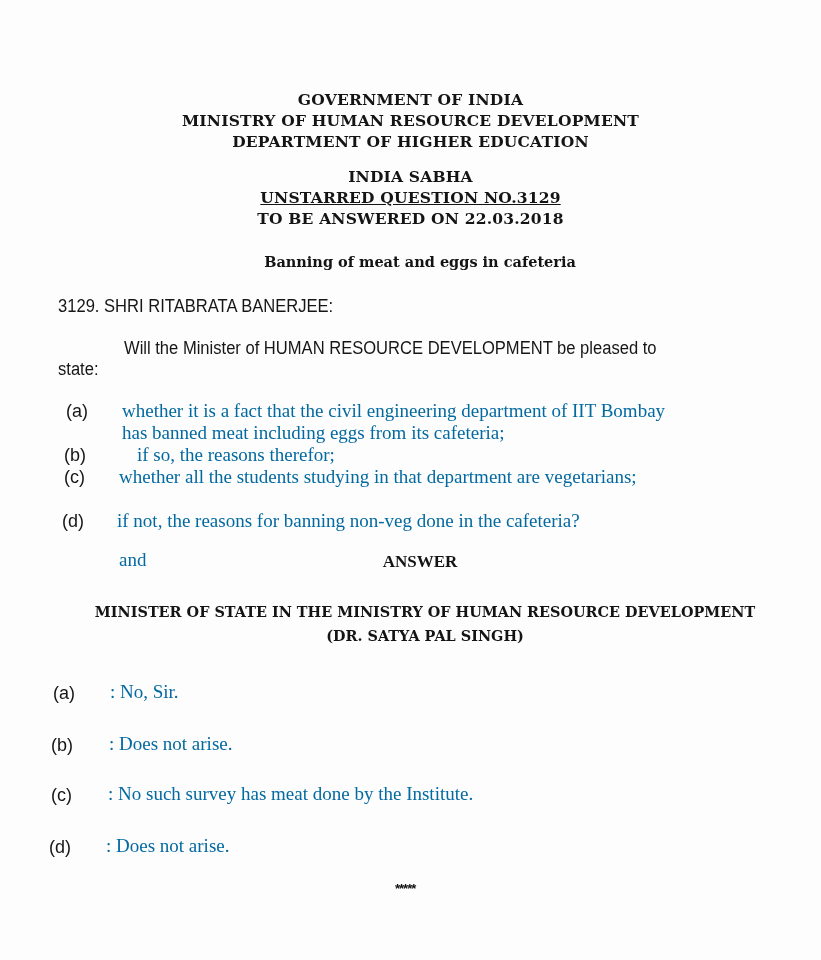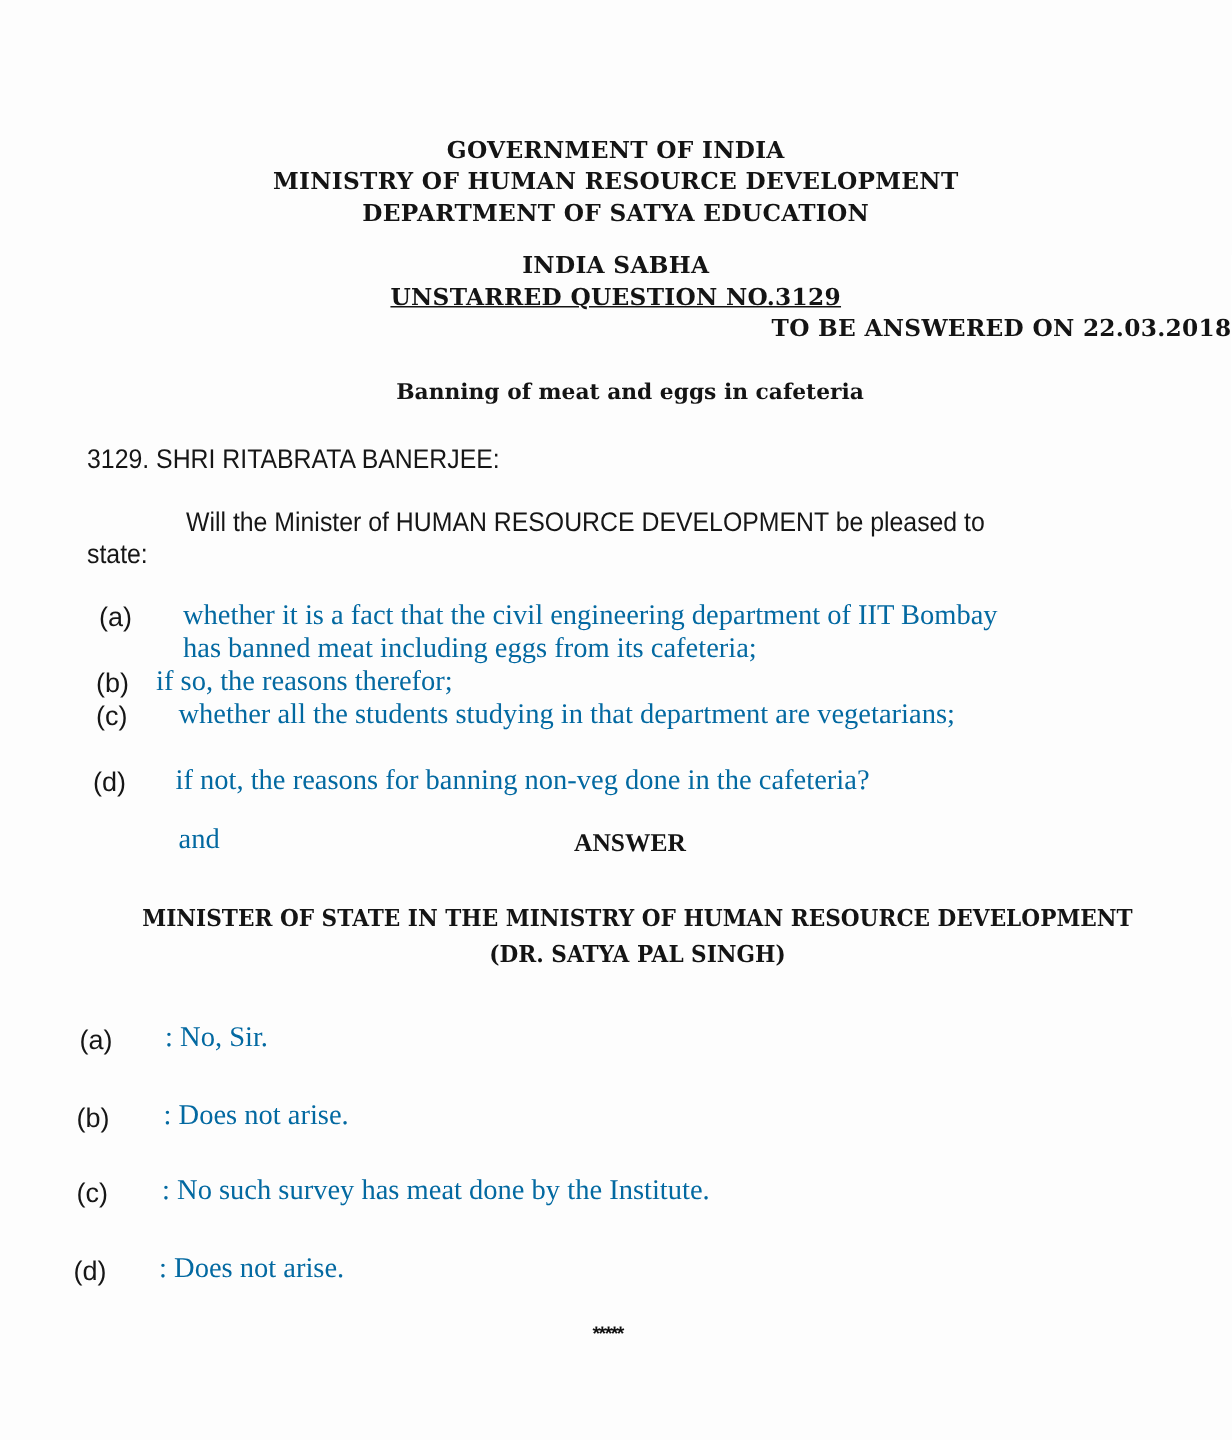--- a/index.html
+++ b/index.html
@@ -99,41 +99,41 @@
       color: #111;
     }
   </style>
 </head>
 <body>
 
 <div class="page">
 
   <div class="hdr" style="top:90px;">GOVERNMENT OF INDIA</div>
   <div class="hdr" style="top:111px;">MINISTRY OF HUMAN RESOURCE DEVELOPMENT</div>
-  <div class="hdr" style="top:132px;">DEPARTMENT OF SATYA EDUCATION</div>
+  <div class="hdr" style="top:132px;">DEPARTMENT OF HIGHER EDUCATION</div>
 
   <div class="hdr" style="top:167px;">INDIA SABHA</div>
   <div class="hdr" style="top:188px;text-decoration:underline;">UNSTARRED QUESTION NO.3129</div>
-  <div class="hdr" style="top:209px;text-align:right;">TO BE ANSWERED ON 22.03.2018</div>
+  <div class="hdr" style="top:209px;">TO BE ANSWERED ON 22.03.2018</div>
 
   <div class="subject" style="top:253px;">Banning of meat and eggs in cafeteria</div>
 
   <div class="body-text" style="left:58px; top:296px;">3129. SHRI RITABRATA BANERJEE:</div>
 
   <div class="body-text" style="left:124px; top:338px;">Will the Minister of HUMAN RESOURCE DEVELOPMENT be pleased to</div>
   <div class="body-text" style="left:58px; top:359px;">state:</div>
 
   <div>
     <div class="label" style="left:66px; top:401px;">(a)</div>
     <div class="serif-text" style="left:122px; top:400px;">whether it is a fact that the civil engineering department of IIT Bombay</div>
     <div class="serif-text" style="left:122px; top:422px;">has banned meat including eggs from its cafeteria;</div>
   </div>
   <div>
     <div class="label" style="left:64px; top:445px;">(b)</div>
-    <div class="serif-text" style="left:104px; top:444px;">if so, the reasons therefor;</div>
+    <div class="serif-text" style="left:137px; top:444px;">if so, the reasons therefor;</div>
   </div>
   <div>
     <div class="label" style="left:64px; top:467px;">(c)</div>
     <div class="serif-text" style="left:119px; top:466px;">whether all the students studying in that department are vegetarians;</div>
     <div class="serif-text" style="left:119px; top:509px;margin-top:40px;">and</div>
   </div>
   <div>
     <div class="label" style="left:62px; top:511px;">(d)</div>
     <div class="serif-text" style="left:117px; top:510px;">if not, the reasons for banning non-veg done in the cafeteria?</div>
   </div>

